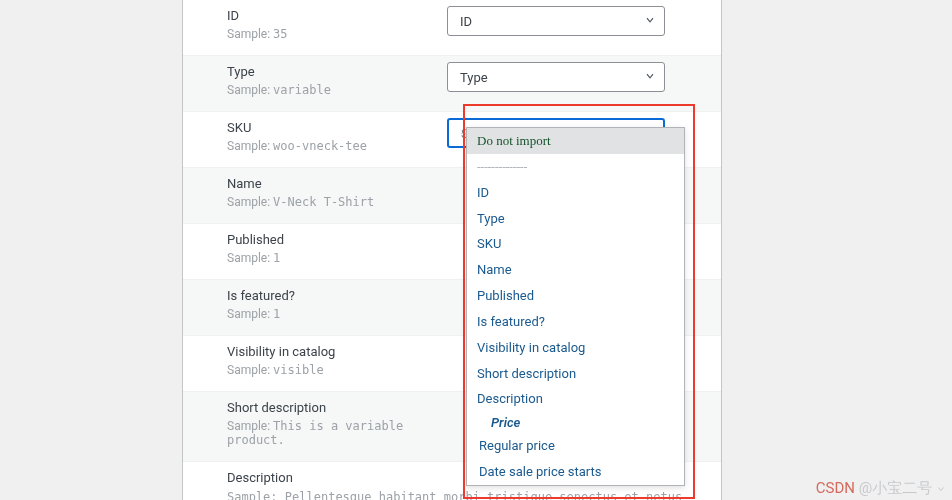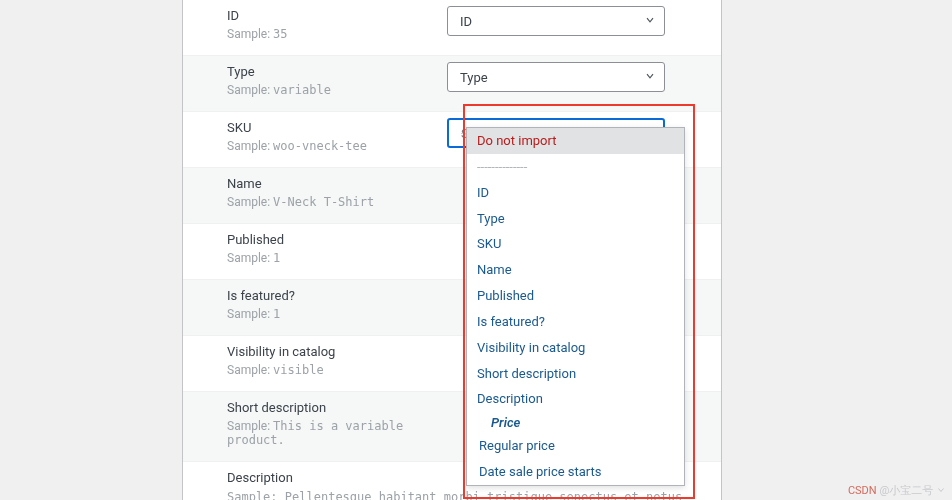--- a/index.html
+++ b/index.html
@@ -91,42 +91,42 @@
   .dropdown-inner::-webkit-scrollbar { width: 11px; }
   .dropdown-inner::-webkit-scrollbar-track { background: #f1f1f1; }
   .dropdown-inner::-webkit-scrollbar-thumb { background: #c7c9cd; border-radius: 5px; }
   .dd-item {
     padding: 4px 10px 3px 10px;
     font-size: 13px;
     color: #1b5a8e;
     cursor: pointer;
     line-height: 1.45;
   }
-  .dd-item.selected { background: #e1e2e4; color: #b91c1c; }
+  .dd-item.selected { background: #e1e2e4; color: #14532d; font-family: Liberation Serif, serif; }
   .dd-item.sep { color: #aeb3b7; cursor: default; }
   .dd-group {
     padding: 3px 24px;
     font-size: 13px;
     font-style: italic;
     font-weight: 600;
     color: #1b5a8e;
   }
   .dd-item.indent { padding-left: 12px; }
   .desc-clip {
     word-break: break-all;
     color: #9ca2a7;
     font-family: Consolas, Menlo, monospace;
     font-size: 12px;
     line-height: 1.35;
   }
   .watermark {
     position: absolute;
     right: 6px;
     bottom: 2px;
-    font-size: 11px;
+    font-size: 15px;
     color: #c8c9cc;
   }
   .watermark .c { color: #d66a5c; }
 </style>
 </head>
 <body>
 
 <div class="panel">
 
   <div class="field-row">

